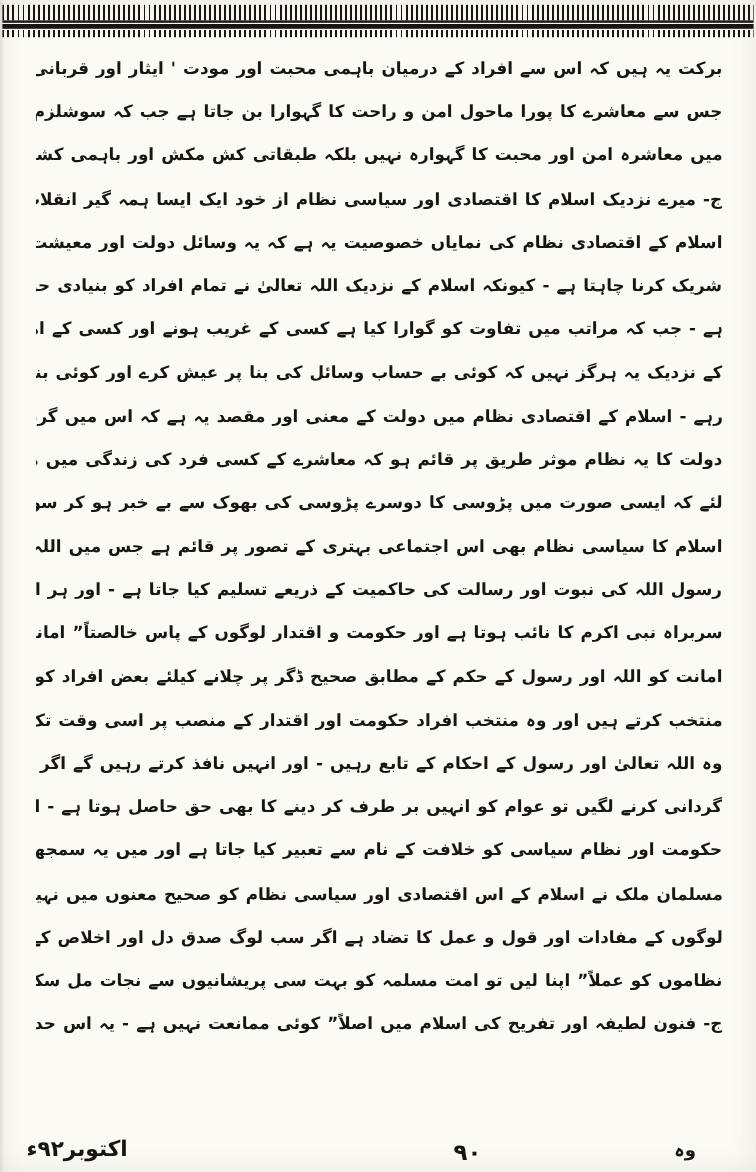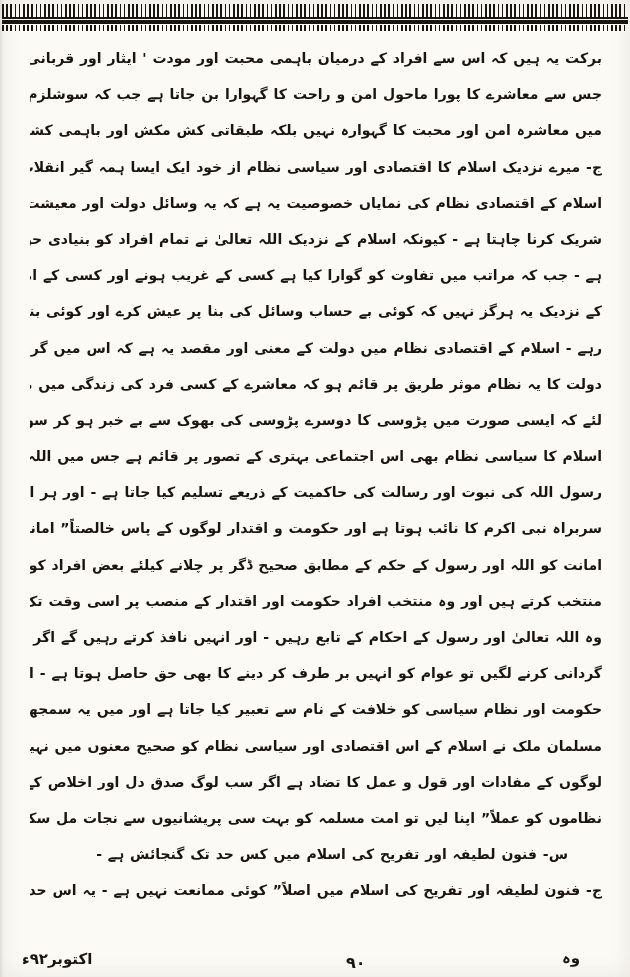--- a/index.html
+++ b/index.html
@@ -37,25 +37,25 @@
     letter-spacing:.2px;
     word-spacing:1px;
   }
   .line--full{text-align:justify;text-align-last:justify;}
   .line--end{text-align:right;text-align-last:right;}
   .line--end-indent{text-align:right;text-align-last:right;padding-right:34px;}
   .line--center{text-align:center;text-align-last:center;}
   
   .footer-issue{
     position:absolute;left:22px;bottom:9px;
-    font-size:15px;font-weight:bold;direction:rtl;
+    font-size:18px;font-weight:bold;direction:rtl;
   }
   .footer-page-number{
-    position:absolute;left:346px;bottom:5px;
-    font-size:16px;font-weight:bold;
+    position:absolute;left:378px;bottom:5px;
+    font-size:19px;font-weight:bold;
   }
   .catchword{
     position:absolute;right:50px;bottom:10px;
     font-size:15px;font-weight:bold;direction:rtl;margin-left:32px;
   }
   
   .edge-shade{position:absolute;top:0;bottom:0;left:0;width:4px;
     background:linear-gradient(90deg,rgba(70,60,45,.10),transparent);}
 </style>
 </head>
@@ -109,21 +109,20 @@
       <div class="line line--full">گردانی کرنے لگیں تو عوام کو انہیں بر طرف کر دینے کا بھی حق حاصل ہوتا ہے - اسلام کے اس طرز</div>
 
       <div class="line line--full">حکومت اور نظام سیاسی کو خلافت کے نام سے تعبیر کیا جاتا ہے اور میں یہ سمجھتا ہوں کہ اس وقت کسی بھی</div>
 
       <div class="line line--full">مسلمان ملک نے اسلام کے اس اقتصادی اور سیاسی نظام کو صحیح معنوں میں نہیں اپنایا اس کا سبب بھی ان</div>
 
       <div class="line line--full">لوگوں کے مفادات اور قول و عمل کا تضاد ہے اگر سب لوگ صدق دل اور اخلاص کے ساتھ اسلام کے ان</div>
 
       <div class="line line--center">نظاموں کو عملاً” اپنا لیں تو امت مسلمہ کو بہت سی پریشانیوں سے نجات مل سکتی ہے -</div>
 
-      <div class="line line--end-indent">س- فنون لطیفہ اور تفریح کی اسلام میں کس حد تک گنجائش ہے -</div>
 
       <div class="line line--full">ج- فنون لطیفہ اور تفریح کی اسلام میں اصلاً” کوئی ممانعت نہیں ہے - یہ اس حد تک جائز ہیں جب تک</div>
     </div>
 
   <div class="footer-issue">اکتوبر۹۲ء</div>
 
   <div class="footer-page-number">۹۰</div>
 
   <div class="catchword">وہ</div>
 

